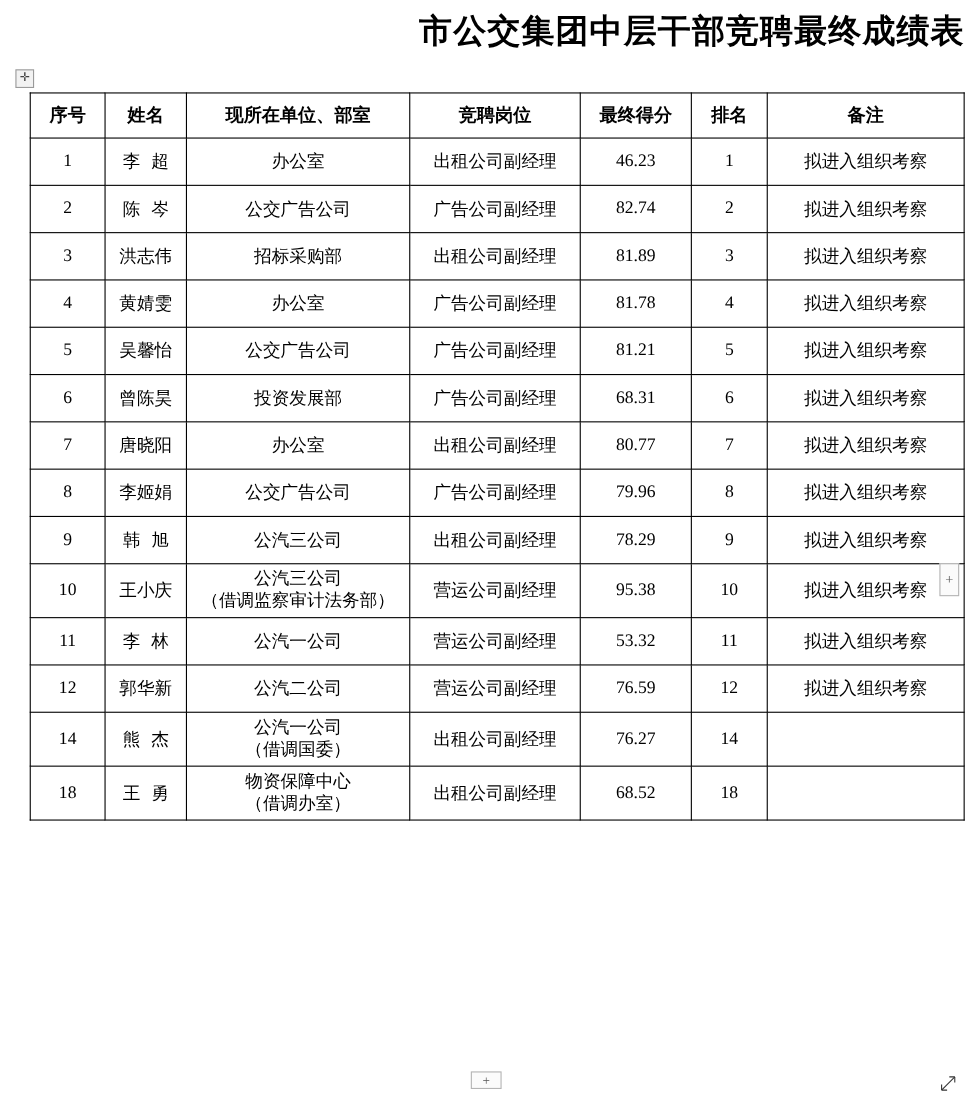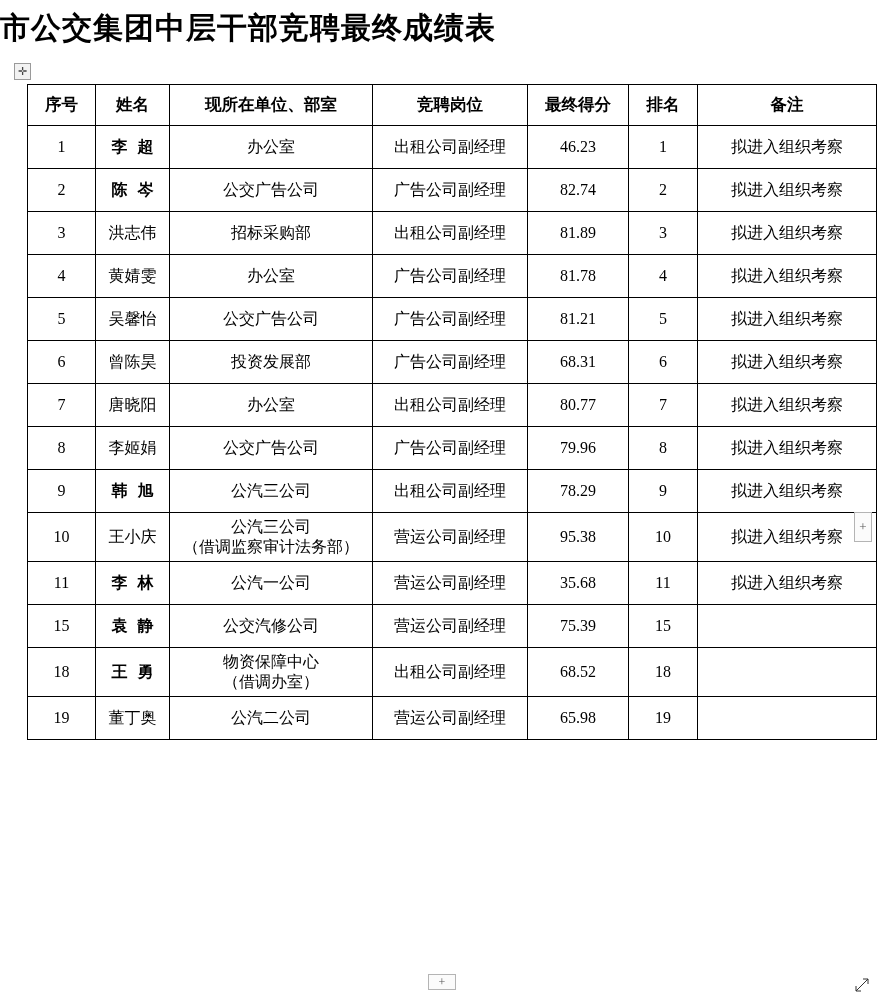--- a/index.html
+++ b/index.html
@@ -15,21 +15,21 @@
     color: #000000;
     overflow: hidden;
   }
   .page {
     position: relative;
     width: 877px;
     height: 1000px;
     box-sizing: border-box;
   }
   .doc-title {
-    text-align: left;
+    text-align: right;
     font-family: "Liberation Serif", serif;
     font-weight: bold;
     font-size: 30px;
     letter-spacing: 1px;
     padding-top: 8px;
     padding-bottom: 4px;
     color: #000000;
   }
   
   .move-handle {
@@ -86,21 +86,20 @@
   .col-unit { width: 203px; }
   .col-post { width: 155px; }
   .col-score { width: 101px; }
   .col-rank { width: 69px; }
   .col-note { width: 179px; }
 
   .name-2 {
     display: inline-block;
     letter-spacing: 10px;
     text-indent: 10px;
-    font-weight: bold;
   }
   .cell-two-lines {
     line-height: 1.25;
     font-size: 15.5px;
   }
   .cell-two-lines .l2 {
     display: block;
     text-align: center;
   }
   
@@ -264,49 +263,49 @@
             <td>营运公司副经理</td>
             <td>95.38</td>
             <td>10</td>
             <td>拟进入组织考察</td>
           </tr>
           <tr>
             <td>11</td>
             <td><span class="name-2">李林</span></td>
             <td>公汽一公司</td>
             <td>营运公司副经理</td>
-            <td>35.68</td>
+            <td>53.32</td>
             <td>11</td>
             <td>拟进入组织考察</td>
           </tr>
           <tr>
-            <td>15</td>
-            <td><span class="name-2">袁静</span></td>
-            <td>公交汽修公司</td>
+            <td>12</td>
+            <td>郭华新</td>
+            <td>公汽二公司</td>
             <td>营运公司副经理</td>
-            <td>75.39</td>
-            <td>15</td>
+            <td>76.59</td>
+            <td>12</td>
+            <td>拟进入组织考察</td>
+          </tr>
+          <tr class="tall">
+            <td>14</td>
+            <td><span class="name-2">熊杰</span></td>
+            <td class="cell-two-lines"><span>公汽一公司</span><span class="l2">（借调国委）</span></td>
+            <td>出租公司副经理</td>
+            <td>76.27</td>
+            <td>14</td>
             <td></td>
           </tr>
           <tr class="tall">
             <td>18</td>
             <td><span class="name-2">王勇</span></td>
             <td class="cell-two-lines"><span>物资保障中心</span><span class="l2">（借调办室）</span></td>
             <td>出租公司副经理</td>
             <td>68.52</td>
             <td>18</td>
-            <td></td>
-          </tr>
-          <tr>
-            <td>19</td>
-            <td>董丁奥</td>
-            <td>公汽二公司</td>
-            <td>营运公司副经理</td>
-            <td>65.98</td>
-            <td>19</td>
             <td></td>
           </tr>
         </tbody>
     </table>
   </div>
 
   <div class="row-insert-right">+</div>
   <div class="row-insert-bottom">+</div>
 
   <div class="resize-handle">

